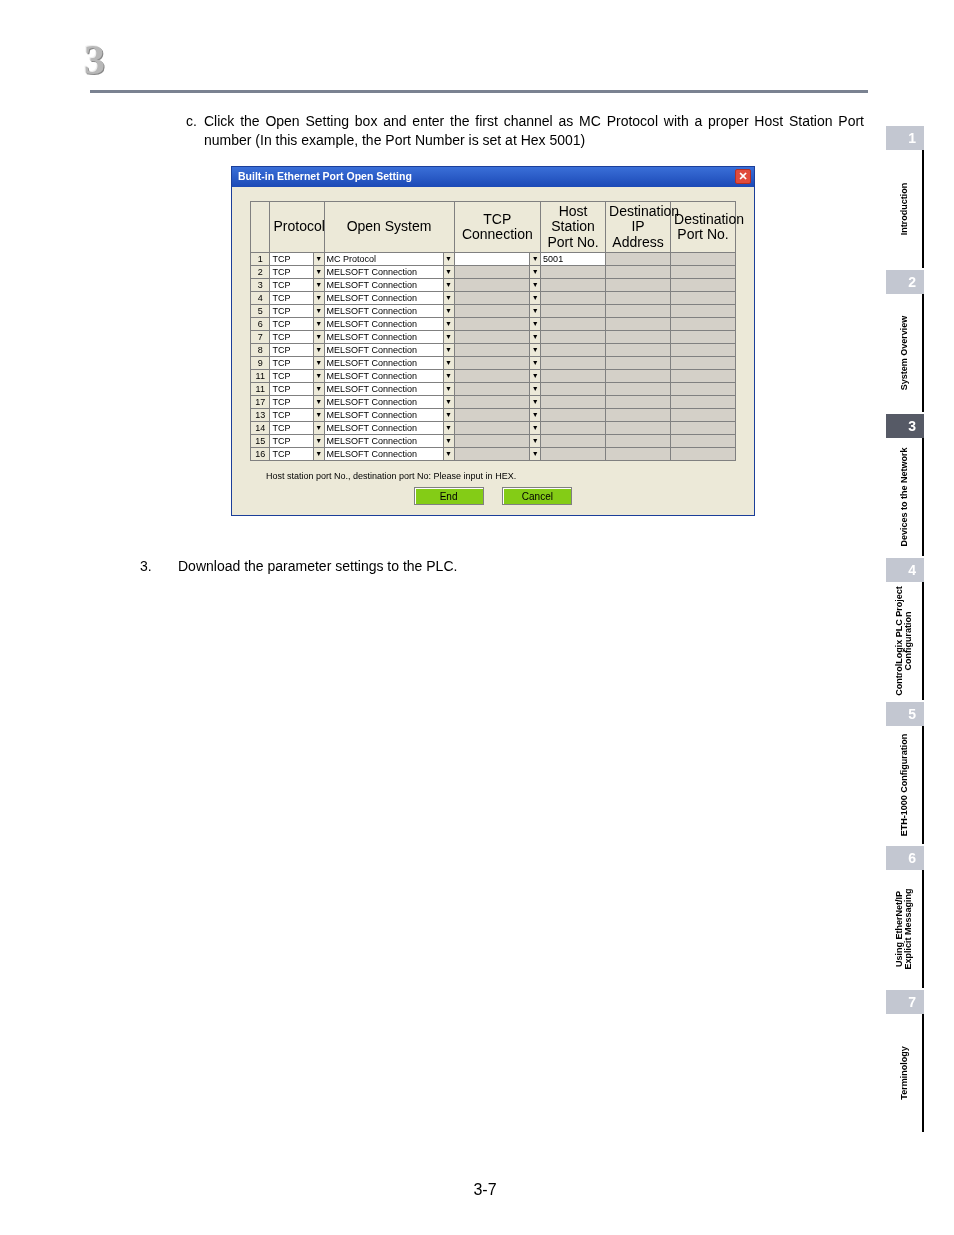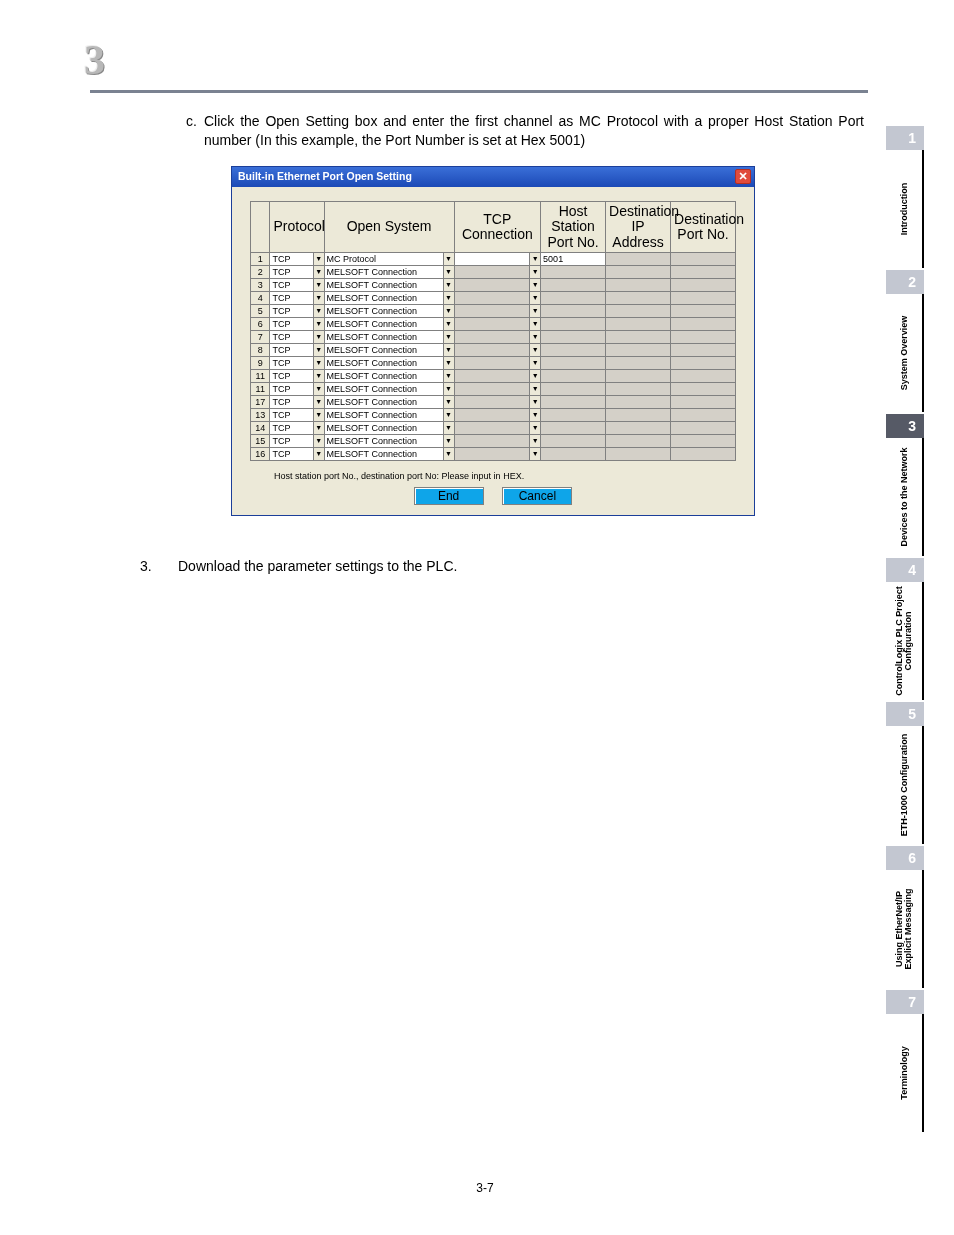--- a/index.html
+++ b/index.html
@@ -103,49 +103,49 @@
     right: 0; top: 0;
     width: 11px; height: 100%;
     background: #ece9d8;
     border-left: 1px solid #808080;
     text-align: center;
     line-height: 12px;
     font-size: 7px;
     color: #000;
   }
   .disabled-cell { background: #d4d0c8; }
-  .hint { font-size: 9px; margin-top: 10px; margin-left: 24px; color: #000; }
+  .hint { font-size: 9px; margin-top: 10px; margin-left: 16px; color: #000; }
   .btnrow { text-align: center; margin-top: 6px; }
   .winbtn {
     display: inline-block;
     width: 70px;
     height: 18px;
     line-height: 17px;
-    font-size: 12px;
-    background: #0ea5e9;
+    font-size: 10px;
+    background: #84cc16;
     border: 1px solid #808080;
     box-shadow: inset 1px 1px 0 #fff;
     margin: 0 8px;
     text-align: center;
   }
   .step-3 {
     position: absolute;
     top: 518px;
     left: 60px;
     width: 700px;
     font-size: 14px;
   }
   .step-3 .num { position: absolute; left: -10px; }
   .pageno {
     position: absolute;
     left: 0;
     top: 1141px;
     width: 790px;
     text-align: center;
-    font-size: 12px;
+    font-size: 16px;
   }
   
   .tabs {
     position: absolute;
     right: 30px;
     top: 126px;
     width: 38px;
   }
   .tab {
     margin-bottom: 2px;

